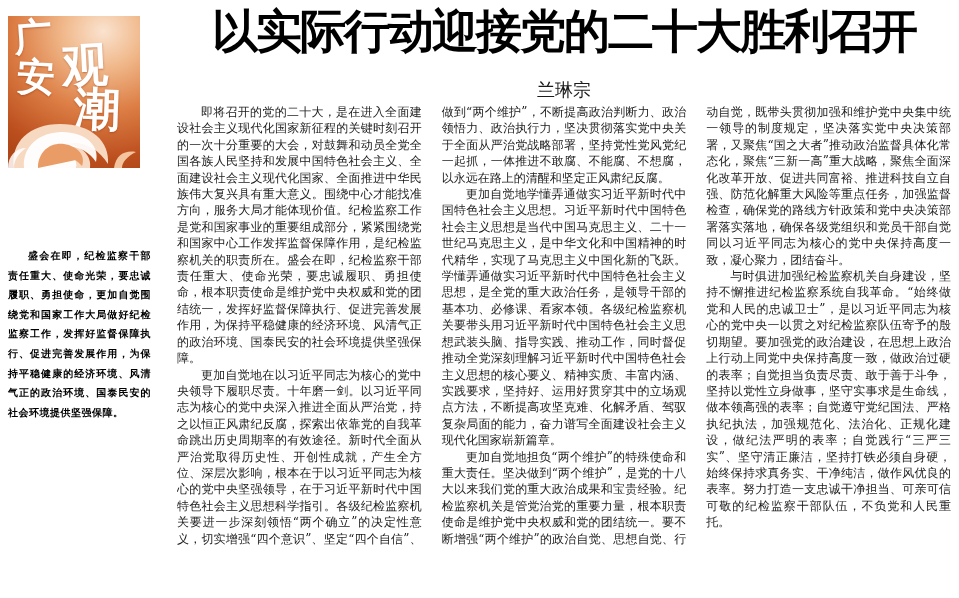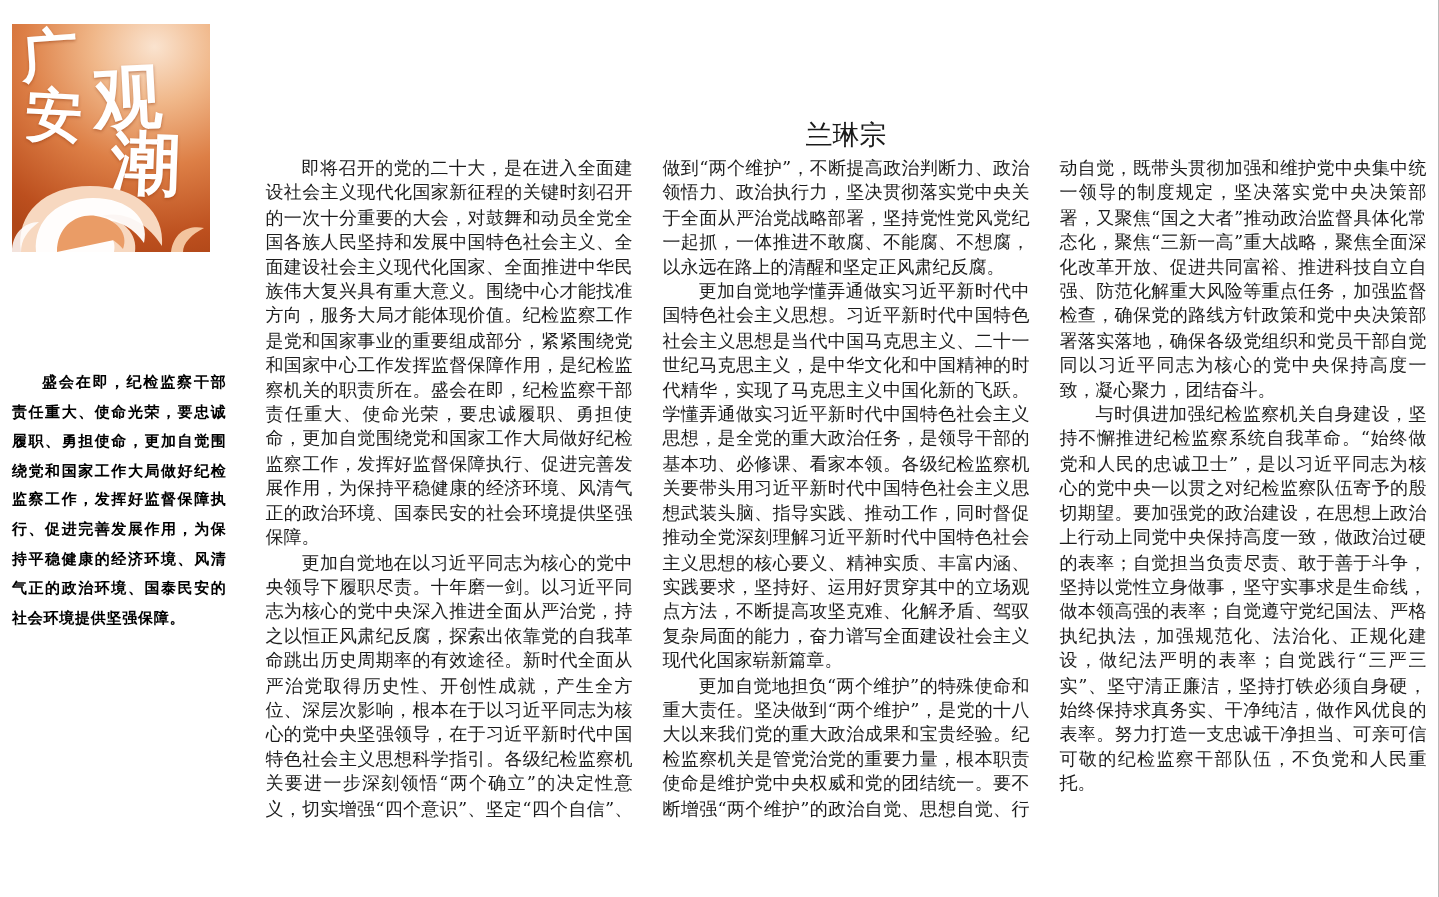--- a/index.html
+++ b/index.html
@@ -65,23 +65,24 @@
       <path d="M6 66 C2 40 22 22 52 22 C84 22 102 40 100 62 C90 46 74 38 60 42 C74 44 84 54 82 66 Z" fill="#f7d8c0"></path>
       <path d="M16 66 C14 44 32 30 54 30 C78 30 92 44 88 60 C80 48 66 42 54 46 C64 50 70 58 68 66 Z" fill="#ffffff" opacity="0.95"></path>
       <path d="M30 66 C30 48 44 40 56 42 C70 44 78 54 74 64 C66 54 54 52 46 58 C52 48 64 50 68 58 Z" fill="#ea9c66"></path>
       <path d="M0 66 C0 54 8 46 18 46 C10 52 6 58 6 66 Z" fill="#ffffff" opacity="0.85"></path>
       <path d="M106 66 C108 52 118 48 128 50 C120 54 114 60 114 66 Z" fill="#f3c49e"></path>
     </svg>
   </div>
 
   <div class="pullquote">盛会在即，纪检监察干部责任重大、使命光荣，要忠诚履职、勇担使命，更加自觉围绕党和国家工作大局做好纪检监察工作，发挥好监督保障执行、促进完善发展作用，为保持平稳健康的经济环境、风清气正的政治环境、国泰民安的社会环境提供坚强保障。</div>
 
+  <h1 class="headline">以实际行动迎接党的二十大胜利召开</h1>
   <div class="author">兰琳宗</div>
 
   <div class="body-cols">
-    <p>即将召开的党的二十大，是在进入全面建设社会主义现代化国家新征程的关键时刻召开的一次十分重要的大会，对鼓舞和动员全党全国各族人民坚持和发展中国特色社会主义、全面建设社会主义现代化国家、全面推进中华民族伟大复兴具有重大意义。围绕中心才能找准方向，服务大局才能体现价值。纪检监察工作是党和国家事业的重要组成部分，紧紧围绕党和国家中心工作发挥监督保障作用，是纪检监察机关的职责所在。盛会在即，纪检监察干部责任重大、使命光荣，要忠诚履职、勇担使命，更加自觉围绕党和国家工作大局做好纪检监察工作，发挥好监督保障执行、促进完善发展作用，为保持平稳健康的经济环境、风清气正的政治环境、国泰民安的社会环境提供坚强保障。</p>
+    <p>即将召开的党的二十大，是在进入全面建设社会主义现代化国家新征程的关键时刻召开的一次十分重要的大会，对鼓舞和动员全党全国各族人民坚持和发展中国特色社会主义、全面建设社会主义现代化国家、全面推进中华民族伟大复兴具有重大意义。围绕中心才能找准方向，服务大局才能体现价值。纪检监察工作是党和国家事业的重要组成部分，紧紧围绕党和国家中心工作发挥监督保障作用，是纪检监察机关的职责所在。盛会在即，纪检监察干部责任重大、使命光荣，要忠诚履职、勇担使命，根本职责使命是维护党中央权威和党的团结统一，发挥好监督保障执行、促进完善发展作用，为保持平稳健康的经济环境、风清气正的政治环境、国泰民安的社会环境提供坚强保障。</p>
     <p>更加自觉地在以习近平同志为核心的党中央领导下履职尽责。十年磨一剑。以习近平同志为核心的党中央深入推进全面从严治党，持之以恒正风肃纪反腐，探索出依靠党的自我革命跳出历史周期率的有效途径。新时代全面从严治党取得历史性、开创性成就，产生全方位、深层次影响，根本在于以习近平同志为核心的党中央坚强领导，在于习近平新时代中国特色社会主义思想科学指引。各级纪检监察机关要进一步深刻领悟“两个确立”的决定性意义，切实增强“四个意识”、坚定“四个自信”、做到“两个维护”，不断提高政治判断力、政治领悟力、政治执行力，坚决贯彻落实党中央关于全面从严治党战略部署，坚持党性党风党纪一起抓，一体推进不敢腐、不能腐、不想腐，以永远在路上的清醒和坚定正风肃纪反腐。</p>
     <p>更加自觉地学懂弄通做实习近平新时代中国特色社会主义思想。习近平新时代中国特色社会主义思想是当代中国马克思主义、二十一世纪马克思主义，是中华文化和中国精神的时代精华，实现了马克思主义中国化新的飞跃。学懂弄通做实习近平新时代中国特色社会主义思想，是全党的重大政治任务，是领导干部的基本功、必修课、看家本领。各级纪检监察机关要带头用习近平新时代中国特色社会主义思想武装头脑、指导实践、推动工作，同时督促推动全党深刻理解习近平新时代中国特色社会主义思想的核心要义、精神实质、丰富内涵、实践要求，坚持好、运用好贯穿其中的立场观点方法，不断提高攻坚克难、化解矛盾、驾驭复杂局面的能力，奋力谱写全面建设社会主义现代化国家崭新篇章。</p>
     <p>更加自觉地担负“两个维护”的特殊使命和重大责任。坚决做到“两个维护”，是党的十八大以来我们党的重大政治成果和宝贵经验。纪检监察机关是管党治党的重要力量，根本职责使命是维护党中央权威和党的团结统一。要不断增强“两个维护”的政治自觉、思想自觉、行动自觉，既带头贯彻加强和维护党中央集中统一领导的制度规定，坚决落实党中央决策部署，又聚焦“国之大者”推动政治监督具体化常态化，聚焦“三新一高”重大战略，聚焦全面深化改革开放、促进共同富裕、推进科技自立自强、防范化解重大风险等重点任务，加强监督检查，确保党的路线方针政策和党中央决策部署落实落地，确保各级党组织和党员干部自觉同以习近平同志为核心的党中央保持高度一致，凝心聚力，团结奋斗。</p>
     <p>与时俱进加强纪检监察机关自身建设，坚持不懈推进纪检监察系统自我革命。“始终做党和人民的忠诚卫士”，是以习近平同志为核心的党中央一以贯之对纪检监察队伍寄予的殷切期望。要加强党的政治建设，在思想上政治上行动上同党中央保持高度一致，做政治过硬的表率；自觉担当负责尽责、敢于善于斗争，坚持以党性立身做事，坚守实事求是生命线，做本领高强的表率；自觉遵守党纪国法、严格执纪执法，加强规范化、法治化、正规化建设，做纪法严明的表率；自觉践行“三严三实”、坚守清正廉洁，坚持打铁必须自身硬，始终保持求真务实、干净纯洁，做作风优良的表率。努力打造一支忠诚干净担当、可亲可信可敬的纪检监察干部队伍，不负党和人民重托。</p>
   </div>
 
 </div>
 
 </body></html>

